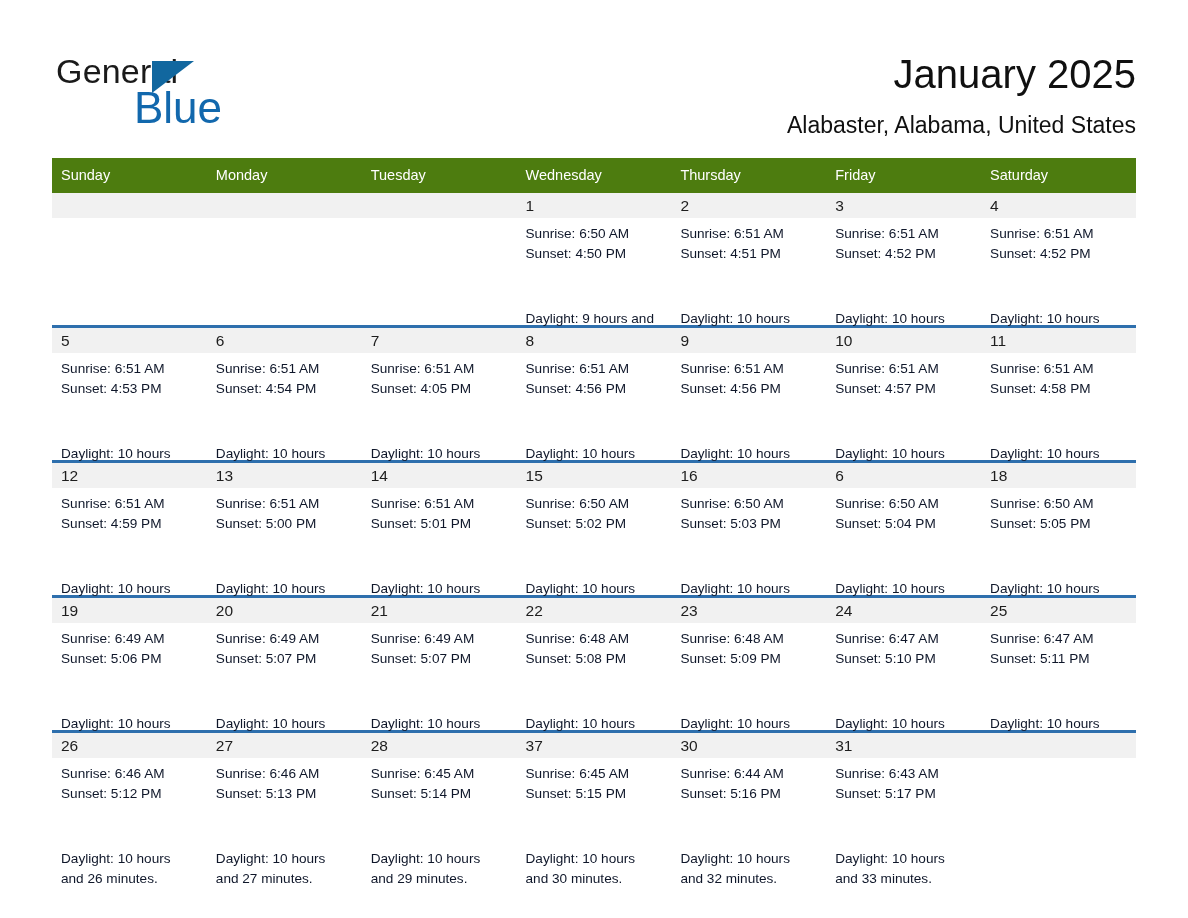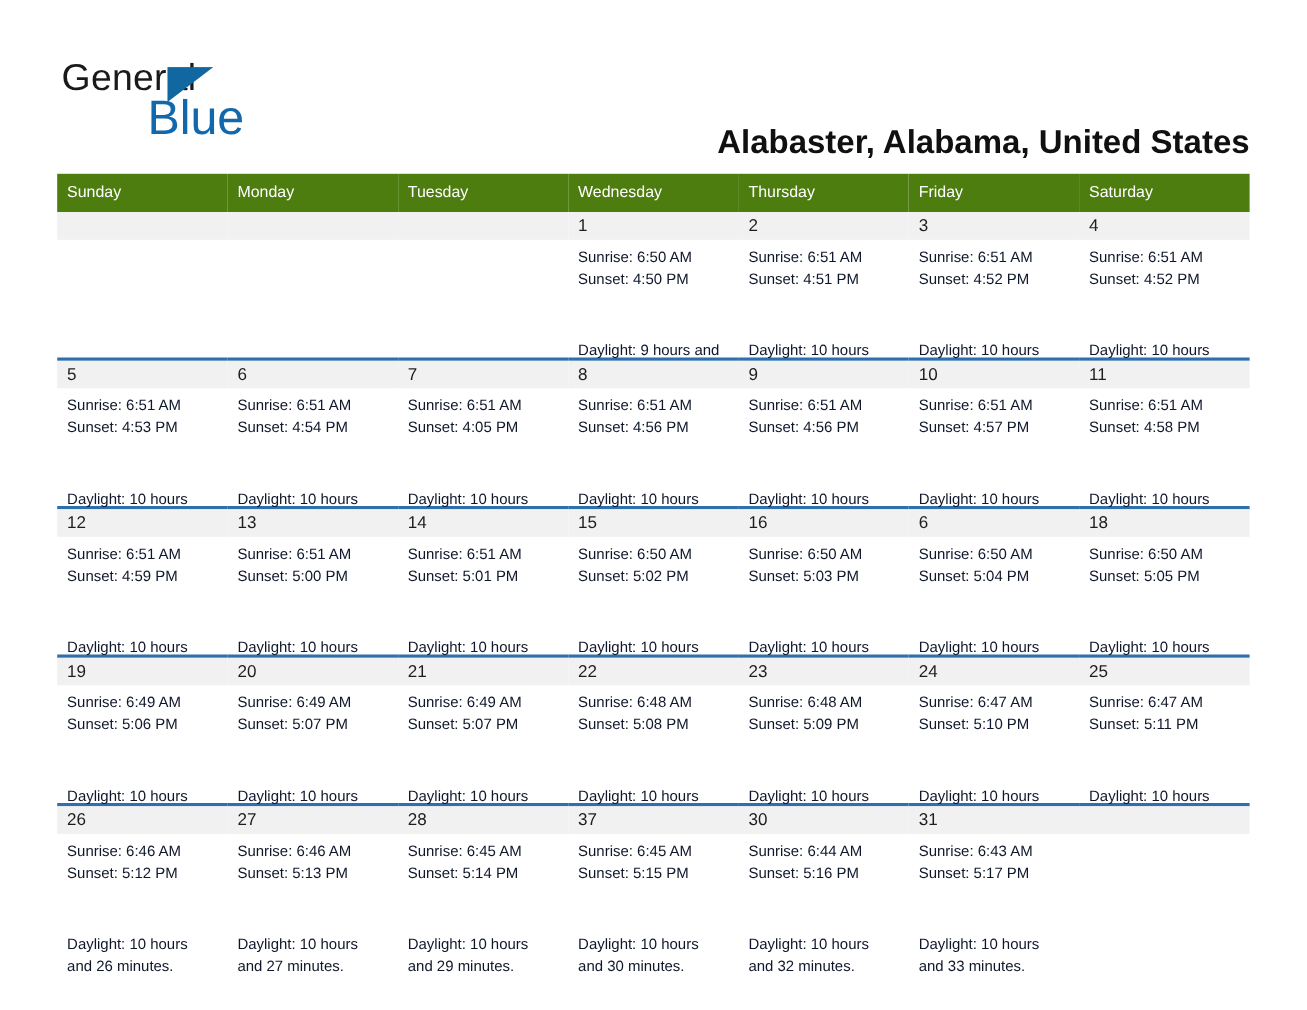--- a/index.html
+++ b/index.html
@@ -73,22 +73,22 @@
     font-weight: normal;
     color: #101010;
     line-height: 1.1;
     text-align: right;
     white-space: nowrap;
   }
   .subtitle {
     position: absolute;
     right: 52px;
     top: 113px;
-    font-size: 30px;
-    font-weight: bold;
+    font-size: 23px;
+    font-weight: normal;
     color: #101010;
     line-height: 1.1;
     text-align: right;
     white-space: nowrap;
   }
 
   
   .calendar {
     position: absolute;
     left: 52px;
@@ -150,20 +150,21 @@
 <div class="page">
 
   <div class="header">
 
     <div class="logo">
       <span class="logo-general">General</span>
       <span class="logo-triangle"></span>
       <span class="logo-blue">Blue</span>
     </div>
 
+    <div class="title">January 2025</div>
     <div class="subtitle">Alabaster, Alabama, United States</div>
   </div>
 
   <table class="calendar">
     <colgroup>
       <col>
         <col>
         <col>
         <col>
         <col>

